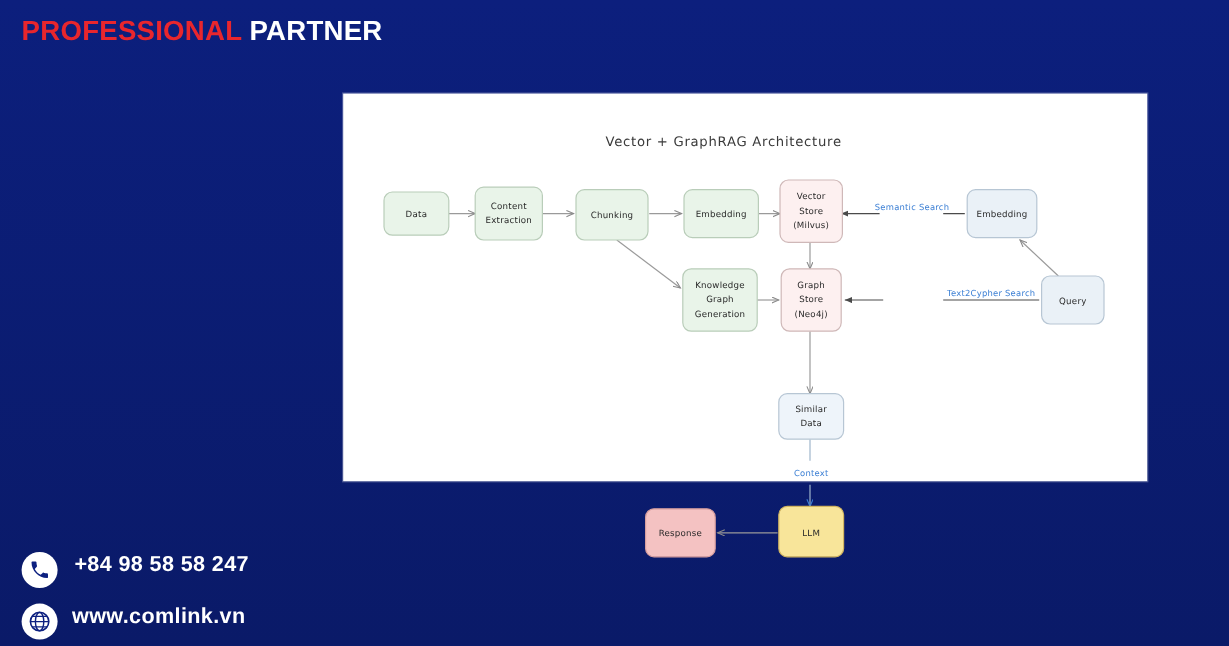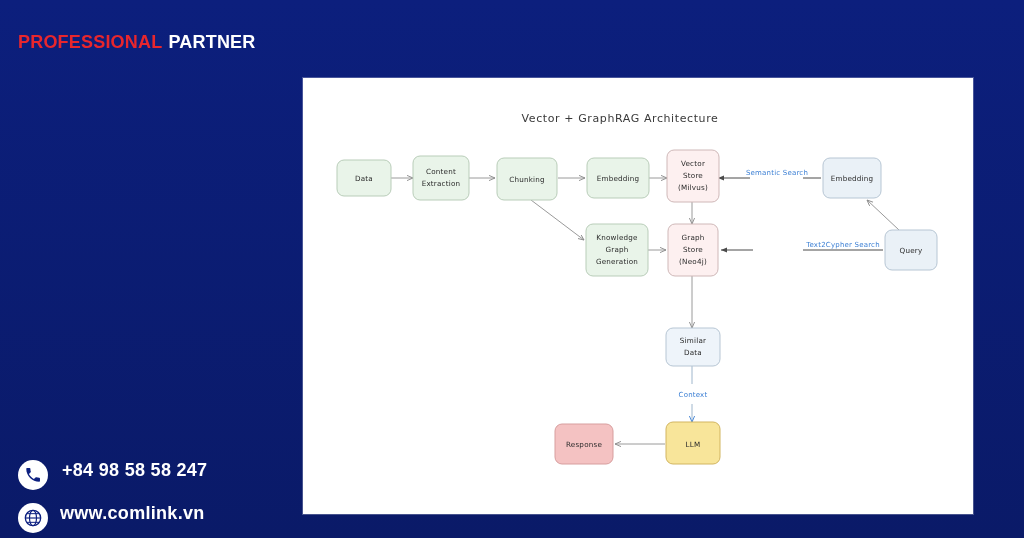--- a/index.html
+++ b/index.html
@@ -19,36 +19,35 @@
     inset: 0;
     background: #0d2080;
     background: linear-gradient(180deg, #0c1f7d 0%, #0a1a68 100%);
   }
 
   
   #header {
     position: absolute;
     left: 18px;
     top: 12px;
-    font-size: 18px;
+    font-size: 23px;
     font-weight: bold;
     letter-spacing: 0.2px;
     white-space: nowrap;
-    margin-top: 20px;
   }
   #header .pro { color: #e8262d; }
   #header .partner { color: #ffffff; margin-left: 6px; }
 
   
   #canvas {
     position: absolute;
-    left: 303px;
+    left: 286px;
     top: 78px;
     width: 670px;
-    height: 436px;
+    height: 323px;
     background: #ffffff;
     box-shadow: 0 0 0 1px rgba(255,255,255,0.25);
   }
   #diagram {
     position: absolute;
     inset: 0;
   }
   #diagram svg { display: block; }
 
   

